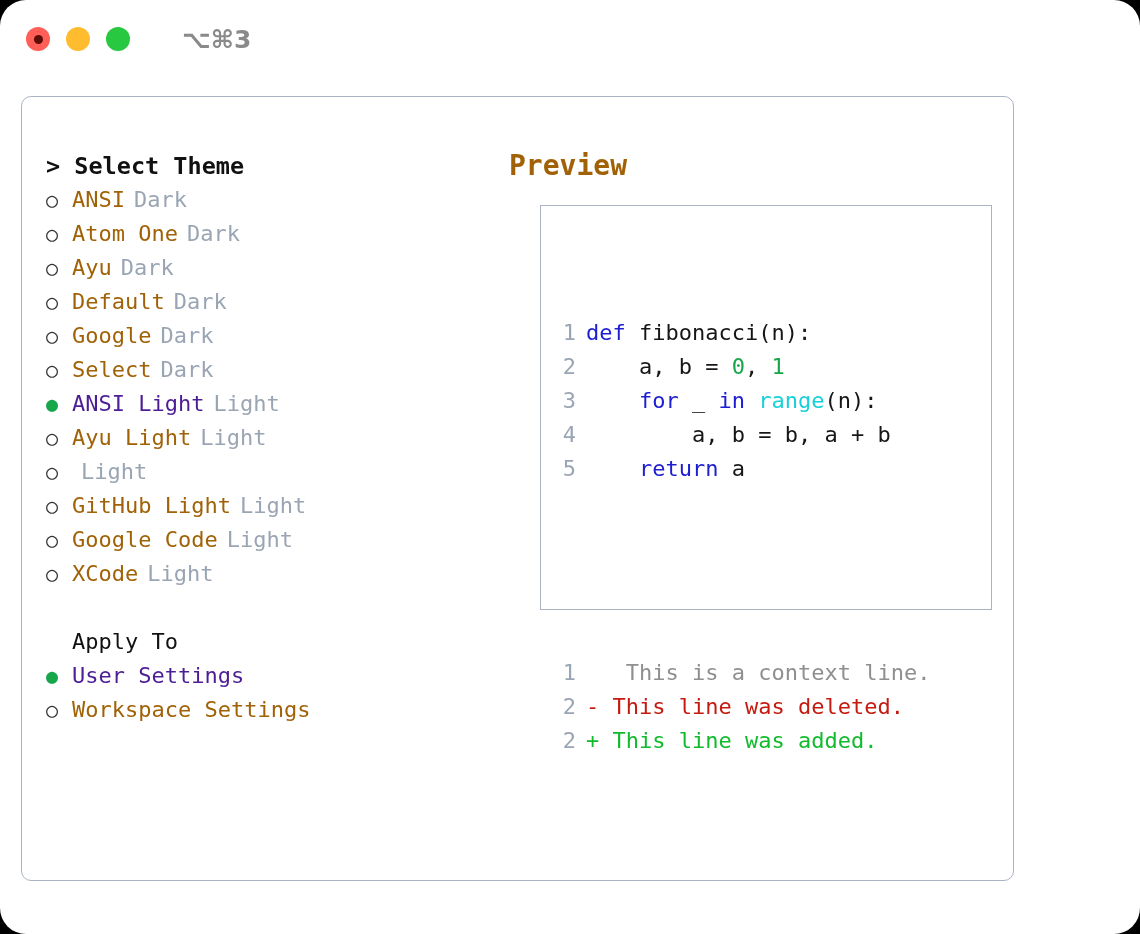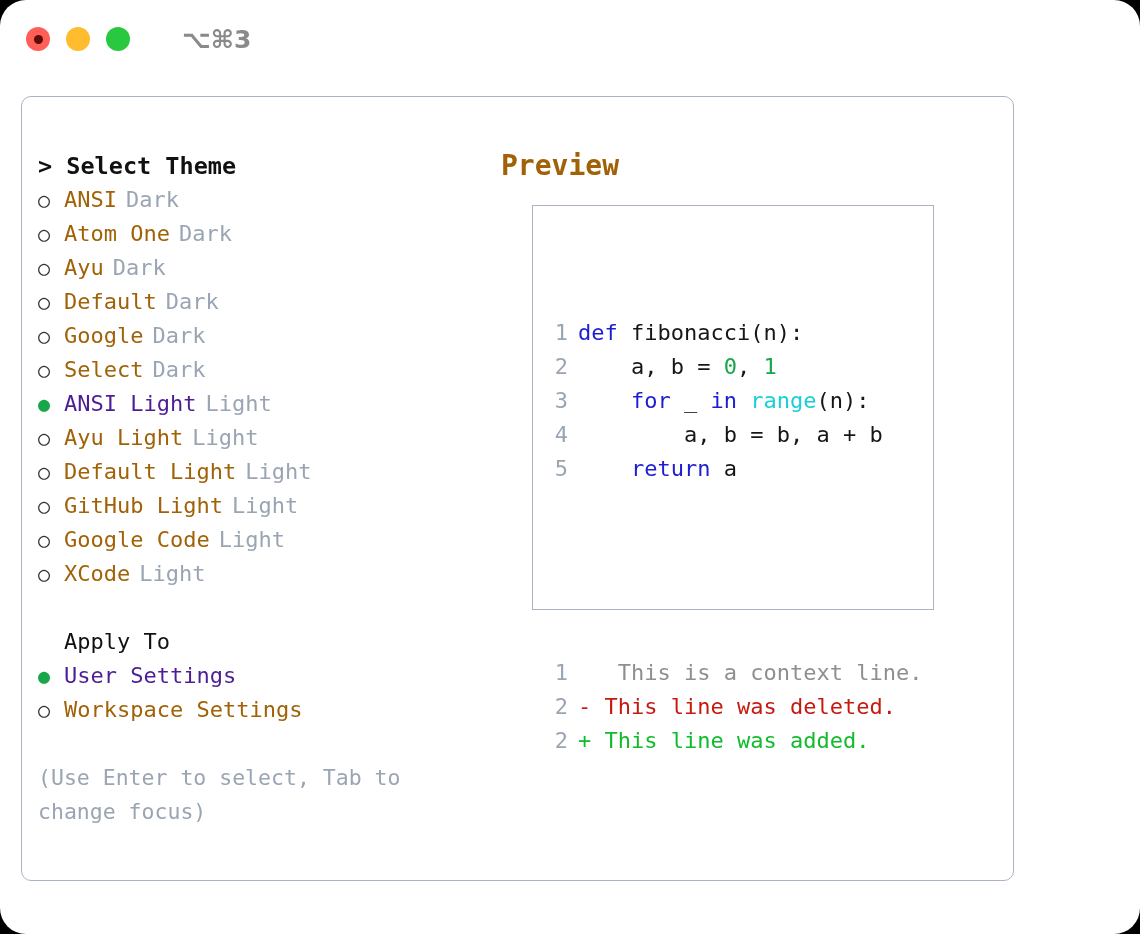--- a/index.html
+++ b/index.html
@@ -75,21 +75,21 @@
     width: 993px;
     height: 785px;
     border: 1.5px solid #aab4c2;
     border-radius: 10px;
     box-sizing: border-box;
     background: #ffffff;
   }
 
   .cols {
     position: absolute;
-    left: 0; top: 0;
+    left: 8px; top: 0;
     width: 100%;
     height: 100%;
   }
 
   
   .left {
     position: absolute;
     left: 16px;
     top: 52px;
     width: 460px;
@@ -151,21 +151,21 @@
     color: #9aa5b4;
     line-height: 34px;
     width: 420px;
   }
 
   
   .preview-box {
     position: absolute;
     left: 31px;
     top: 56px;
-    width: 402px;
+    width: 452px;
     height: 405px;
     border: 1.5px solid #aab4c2;
     box-sizing: border-box;
     background: #ffffff;
   }
   .code {
     position: absolute;
     left: 13px;
     top: 42px;
     width: 460px;
@@ -210,37 +210,36 @@
         <div class="section-header">&gt; Select Theme</div>
         <div id="theme-list">
             <div class="opt"><span class="bullet">○</span><span class="name">ANSI</span><span class="mode">Dark</span></div>
             <div class="opt"><span class="bullet">○</span><span class="name">Atom One</span><span class="mode">Dark</span></div>
             <div class="opt"><span class="bullet">○</span><span class="name">Ayu</span><span class="mode">Dark</span></div>
             <div class="opt"><span class="bullet">○</span><span class="name">Default</span><span class="mode">Dark</span></div>
             <div class="opt"><span class="bullet">○</span><span class="name">Google</span><span class="mode">Dark</span></div>
             <div class="opt"><span class="bullet">○</span><span class="name">Select</span><span class="mode">Dark</span></div>
             <div class="opt selected"><span class="bullet sel">●</span><span class="name">ANSI Light</span><span class="mode">Light</span></div>
             <div class="opt"><span class="bullet">○</span><span class="name">Ayu Light</span><span class="mode">Light</span></div>
-            <div class="opt"><span class="bullet">○</span><span class="name">Default Light</span><span class="mode">Light</span></div>
+            <div class="opt"><span class="bullet">○</span><span class="mode">Light</span></div>
             <div class="opt"><span class="bullet">○</span><span class="name">GitHub Light</span><span class="mode">Light</span></div>
             <div class="opt"><span class="bullet">○</span><span class="name">Google Code</span><span class="mode">Light</span></div>
             <div class="opt"><span class="bullet">○</span><span class="name">XCode</span><span class="mode">Light</span></div>
           </div>
 
         <div class="spacer-34"></div>
 
         <div class="group-label">Apply To</div>
         <div id="apply-list">
             <div class="opt selected"><span class="bullet sel">●</span><span class="name">User Settings</span></div>
             <div class="opt"><span class="bullet">○</span><span class="name">Workspace Settings</span></div>
           </div>
 
         <div class="spacer-34"></div>
 
-        <div class="hint">(Use Enter to select, Tab to change focus)</div>
       </div>
 
       <div class="right">
         <div class="preview-header">Preview</div>
 
         <div class="preview-box">
           <div class="code">
             <div id="code-lines"><div><span class="ln">1</span><span class="kw">def</span><span class="id"> </span><span class="id">fibonacci(n):</span></div><div><span class="ln">2</span><span class="id">    a, b = </span><span class="num">0</span><span class="id">, </span><span class="num">1</span></div><div><span class="ln">3</span><span class="id">    </span><span class="kw">for</span><span class="id"> _ </span><span class="kw">in</span><span class="id"> </span><span class="fn">range</span><span class="id">(n):</span></div><div><span class="ln">4</span><span class="id">        a, b = b, a + b</span></div><div><span class="ln">5</span><span class="id">    </span><span class="kw">return</span><span class="id"> a</span></div></div>
             <div class="blank-line"></div>
             <div id="diff-lines"><div><span class="ln">1</span><span class="ctx"> </span><span class="ctx">  This is a context line.</span></div><div><span class="ln">2</span><span class="del">-</span><span class="del"> This line was deleted.</span></div><div><span class="ln">2</span><span class="add">+</span><span class="add"> This line was added.</span></div></div>

